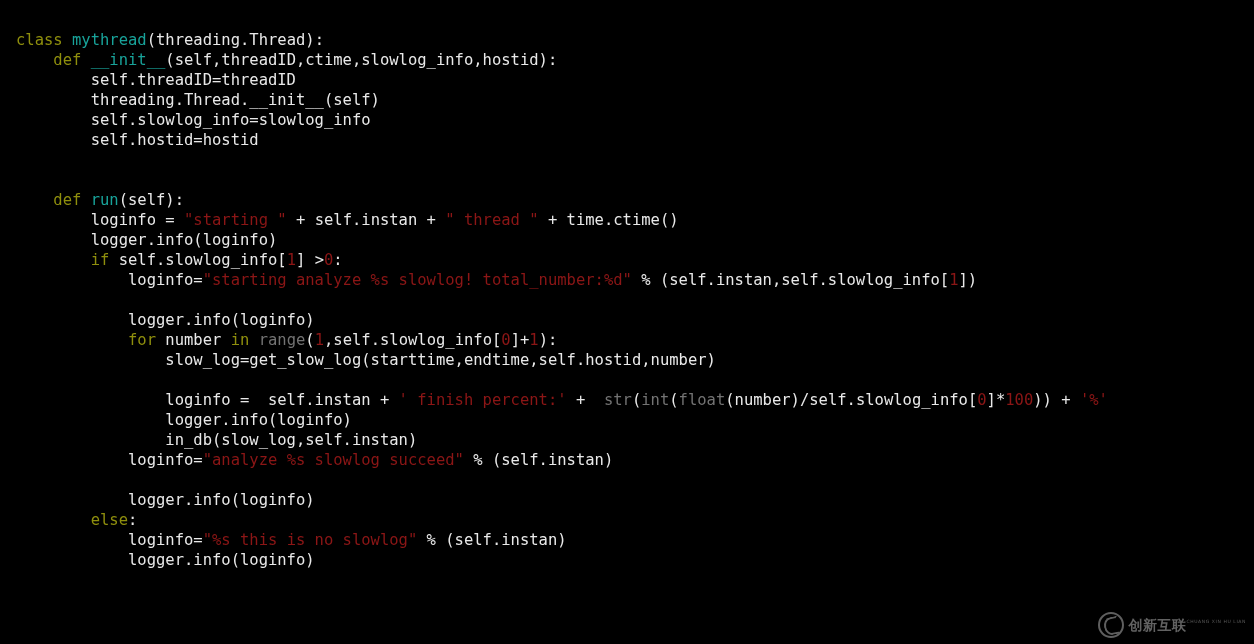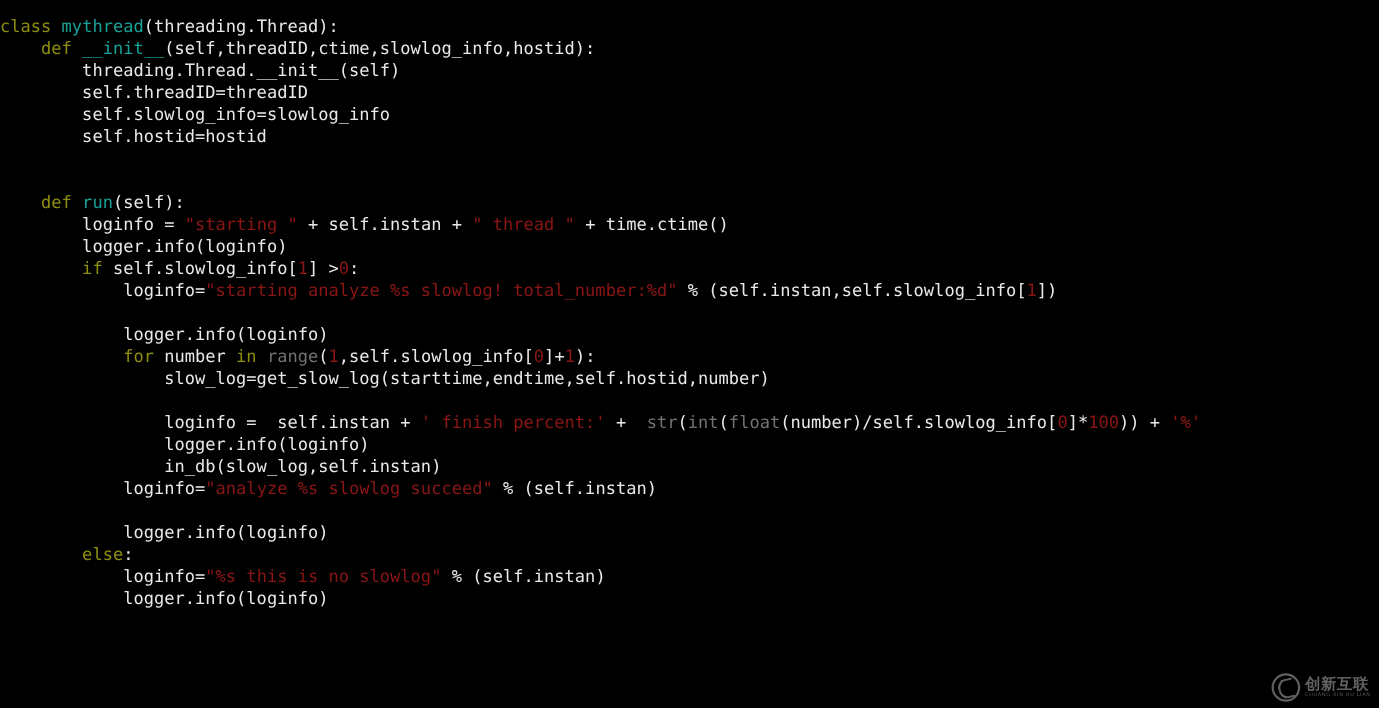--- a/index.html
+++ b/index.html
@@ -16,21 +16,21 @@
   }
   #code-viewer {
     position: relative;
     width: 1254px;
     height: 644px;
     background: #000000;
     box-sizing: border-box;
     padding: 14px 0 0 0;
   }
   #code-block {
-    margin: 0;
+    margin: 16px;
     padding: 0;
     font-family: "DejaVu Sans Mono", "Liberation Mono", monospace;
     font-size: 15.5px;
     line-height: 20px;
     letter-spacing: 0px;
     white-space: pre;
     color: #e8e8e8;
   }
   .ln {
     display: block;
@@ -70,21 +70,21 @@
     top: 3px;
     width: 11px;
     height: 14px;
     border: 2px solid #9a9a9a;
     border-right-color: transparent;
     border-radius: 50% 0 0 50%;
     transform: rotate(-12deg);
   }
   #watermark .wm-text {
     display: flex;
-    flex-direction: column;
+    flex-direction: row;
     line-height: 1;
   }
   #watermark .wm-cn {
     font-family: "DejaVu Sans", "Liberation Sans", sans-serif;
     font-size: 14px;
     font-weight: bold;
     color: #9e9e9e;
     letter-spacing: 0.5px;
   }
   #watermark .wm-en {
@@ -95,22 +95,22 @@
     margin-top: 2px;
   }
 </style>
 </head>
 <body>
 
 <div id="code-viewer">
 
   <pre id="code-block"><span class="ln"><span class="t-keyword">class </span><span class="t-func">mythread</span><span class="t-plain">(threading.Thread):</span>
 </span><span class="ln"><span class="t-plain">    </span><span class="t-keyword">def </span><span class="t-func">__init__</span><span class="t-plain">(self,threadID,ctime,slowlog_info,hostid):</span>
+</span><span class="ln"><span class="t-plain">        self.threadID=threadID</span>
 </span><span class="ln"><span class="t-plain">        threading.Thread.__init__(self)</span>
-</span><span class="ln"><span class="t-plain">        self.threadID=threadID</span>
 </span><span class="ln"><span class="t-plain">        self.slowlog_info=slowlog_info</span>
 </span><span class="ln"><span class="t-plain">        self.hostid=hostid</span>
 </span><span class="ln">
 </span><span class="ln">
 </span><span class="ln"><span class="t-plain">    </span><span class="t-keyword">def </span><span class="t-func">run</span><span class="t-plain">(self):</span>
 </span><span class="ln"><span class="t-plain">        loginfo = </span><span class="t-string">"starting "</span><span class="t-plain"> + self.instan + </span><span class="t-string">" thread "</span><span class="t-plain"> + time.ctime()</span>
 </span><span class="ln"><span class="t-plain">        logger.info(loginfo)</span>
 </span><span class="ln"><span class="t-plain">        </span><span class="t-keyword">if </span><span class="t-plain">self.slowlog_info[</span><span class="t-number">1</span><span class="t-plain">] &gt;</span><span class="t-number">0</span><span class="t-plain">:</span>
 </span><span class="ln"><span class="t-plain">            loginfo=</span><span class="t-string">"starting analyze %s slowlog! total_number:%d"</span><span class="t-plain"> % (self.instan,self.slowlog_info[</span><span class="t-number">1</span><span class="t-plain">])</span>
 </span><span class="ln">

